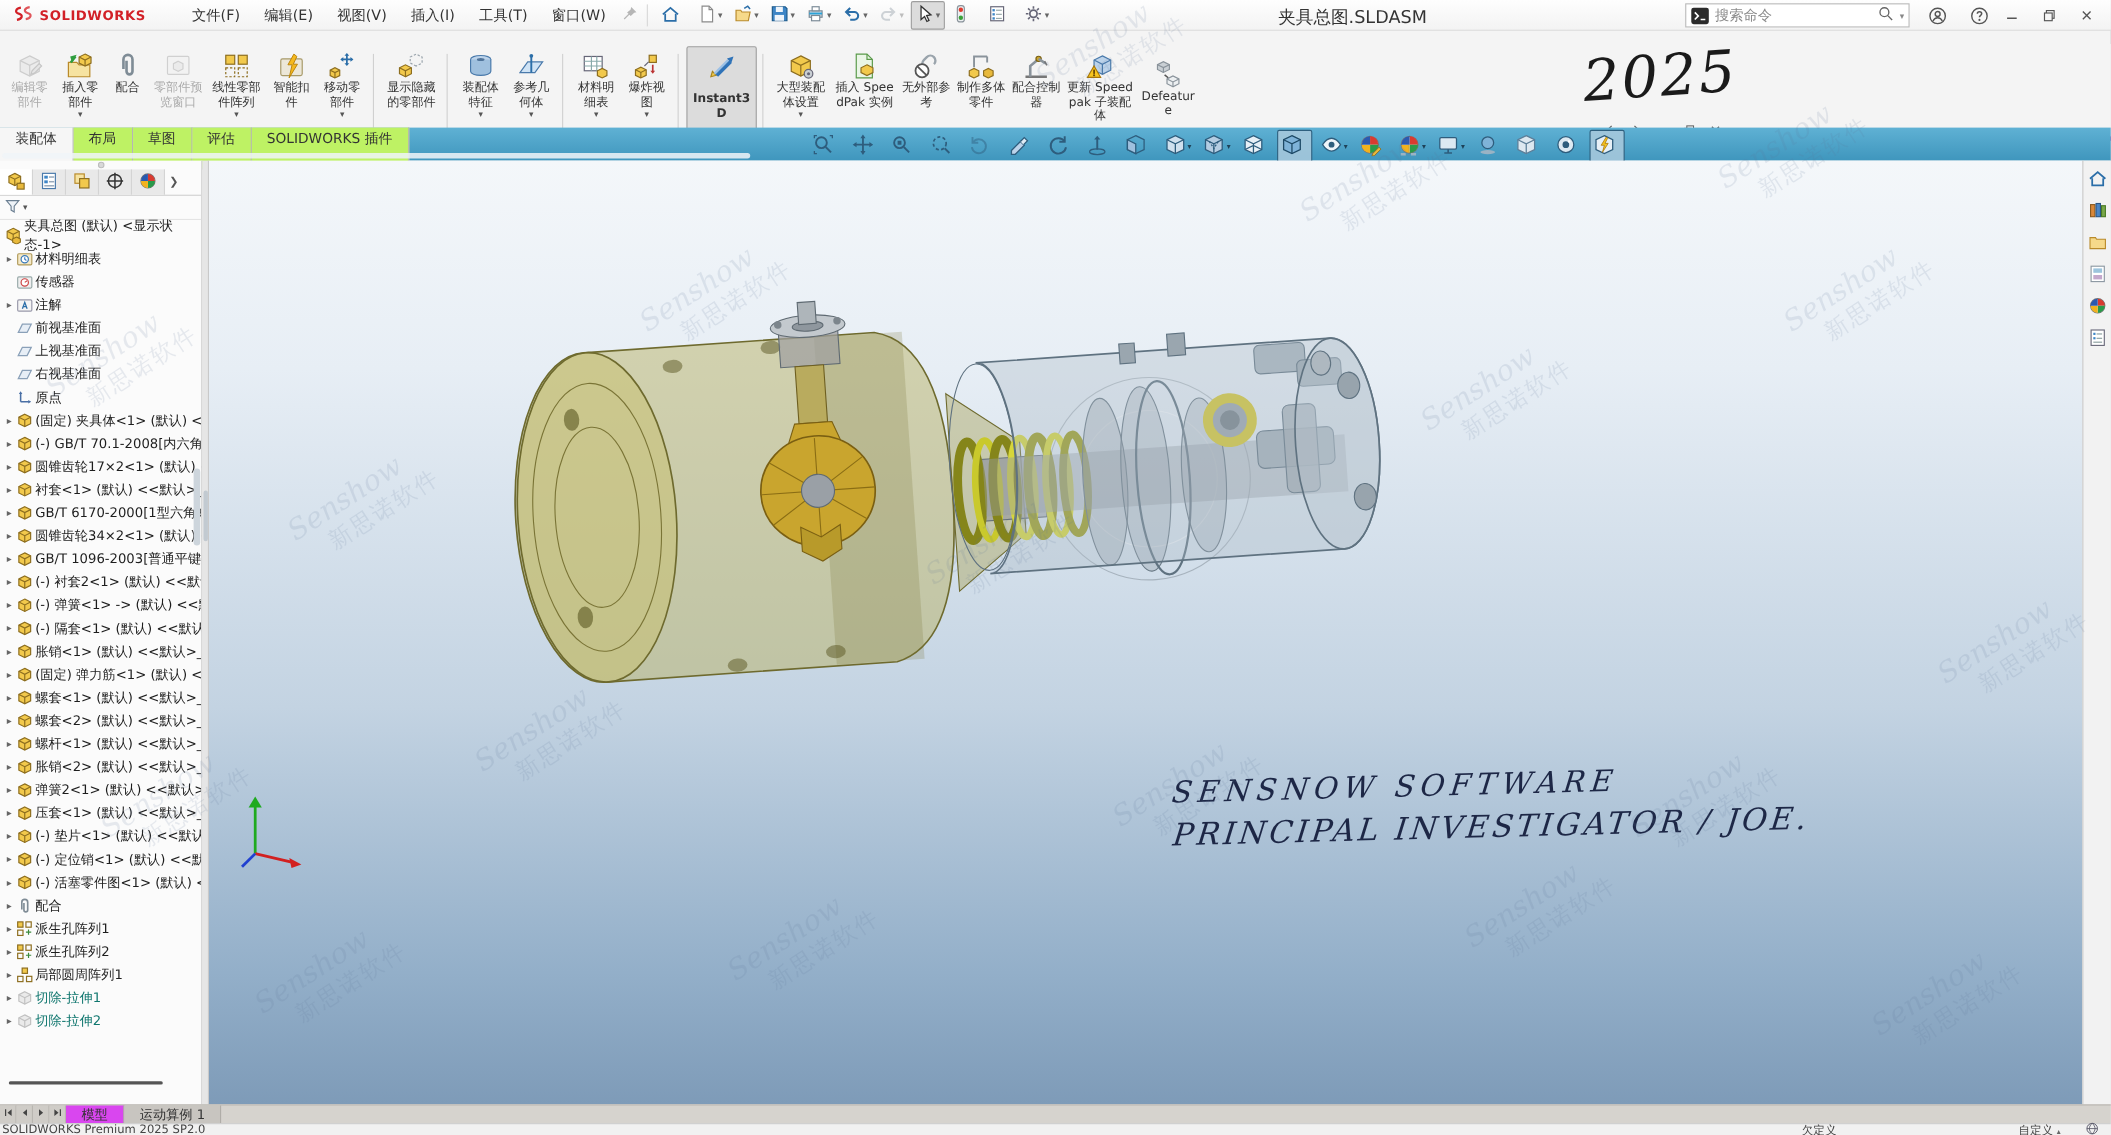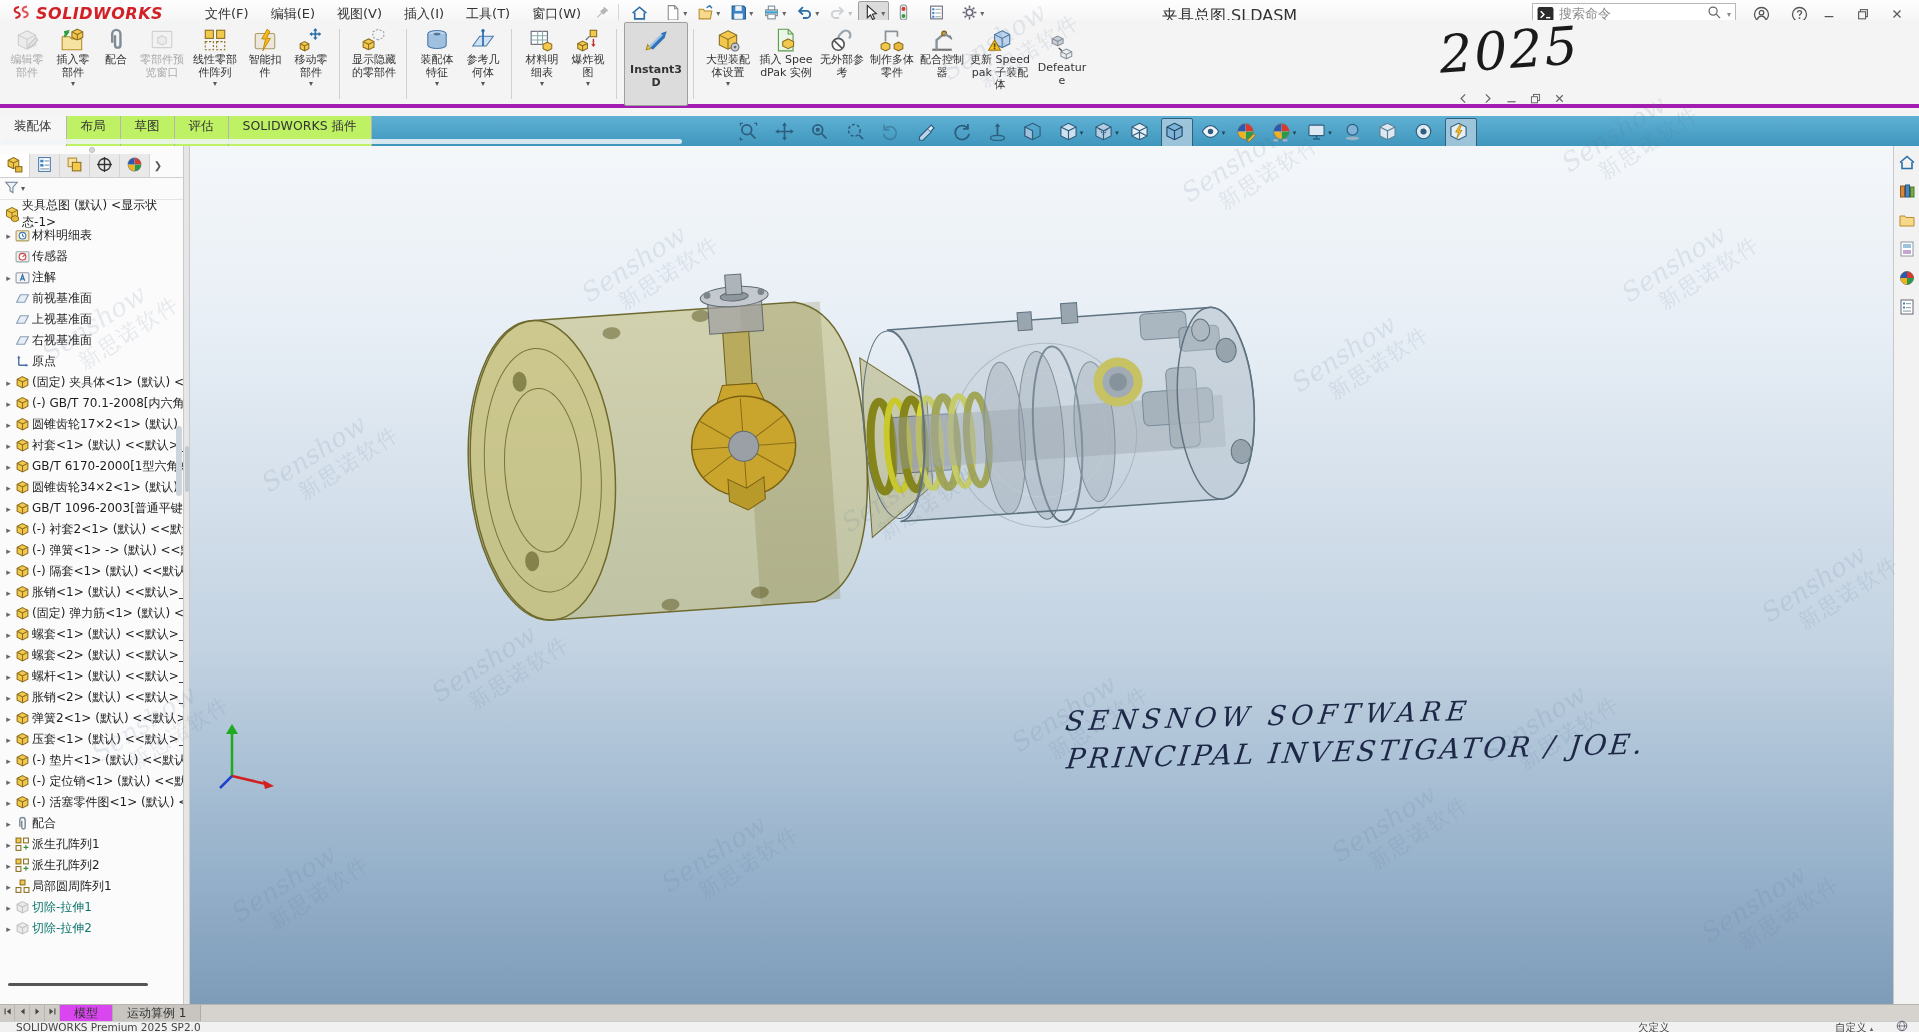--- a/index.html
+++ b/index.html
@@ -2,21 +2,21 @@
 <html><head>
 <meta charset="utf-8">
 <style>
   html,body{margin:0;padding:0;background:#9a9a9a;}
   *{box-sizing:border-box;font-family:"DejaVu Sans","Liberation Sans",sans-serif;}
   #app{position:relative;width:1919px;height:1032px;overflow:hidden;background:#f4f4f4;font-size:12px;color:#222;}
 
   
   #titlebar{position:absolute;left:0;top:0;width:1919px;height:28px;background:linear-gradient(#fefefe,#f3f3f3);border-bottom:1px solid #dcdcdc;display:flex;align-items:center;}
   .logo{display:flex;align-items:center;gap:4px;padding:0 14px 0 10px;}
-  .logo-text{color:#d22027;font-weight:bold;font-style:italic;font-size:16px;letter-spacing:.5px;}
+  .logo-text{color:#d22027;font-weight:bold;font-size:12px;letter-spacing:.5px;}
   .menus{display:flex;align-items:center;gap:2px;margin-left:18px;}
   .menu-item{padding:4px 10px;font-size:13px;color:#333;cursor:default;}
   .pin{margin-left:4px;opacity:.7;}
   .qa-sep{width:1px;height:20px;background:#d7d7d7;margin:0 8px;}
   .quick{display:flex;align-items:center;gap:2px;}
   .qbtn{display:flex;align-items:center;padding:2px 3px;border:1px solid transparent;border-radius:2px;}
   .qbtn svg{width:17px;height:17px;}
   .qbtn .qarrow{font-size:8px;color:#666;margin-left:2px;}
   .qbtn.active{background:#dcdcdc;border-color:#9e9e9e;}
   .qbtn.disabled{opacity:.4;}
@@ -25,21 +25,21 @@
   #searchbox .term{width:17px;height:17px;}
   #searchbox .ph{color:#8a8a8a;font-size:13px;flex:1;}
   #searchbox .mag svg{width:15px;height:15px;}
   #searchbox .sarrow{font-size:8px;color:#888;}
   .tb-icon{position:absolute;top:3px;width:22px;height:22px;display:flex;align-items:center;justify-content:center;}
   .tb-icon svg{width:17px;height:17px;}
   .winbtn{position:absolute;top:0;width:34px;height:27px;display:flex;align-items:center;justify-content:center;}
   .winbtn svg{width:14px;height:14px;}
 
   
-  #ribbon{position:absolute;left:0;top:20px;width:1919px;height:88px;background:#f4f4f4;border-bottom:4px solid #a21caf;}
+  #ribbon{position:absolute;left:0;top:40px;width:1919px;height:88px;background:#f4f4f4;border-bottom:4px solid #a21caf;}
   #ribbon-inner{display:flex;align-items:stretch;height:86px;padding:2px 2px 0 4px;}
   .rbtn{width:46px;display:flex;flex-direction:column;align-items:center;padding:3px 1px 1px;border:1px solid transparent;border-radius:2px;position:relative;}
   .rbtn .ricon{height:28px;display:flex;align-items:center;justify-content:center;}
   .rbtn .ricon svg{width:26px;height:26px;}
   .rbtn .rlabel{font-size:11px;line-height:1.15;text-align:center;color:#333;word-break:break-all;}
   .rbtn .rarrow{font-size:8px;color:#555;line-height:8px;margin-top:1px;}
   .rbtn.disabled .ricon{filter:grayscale(1) opacity(.4);}
   .rbtn.disabled .rlabel{color:#aaa;}
   .rbtn.active{background:#dcdcdc;border-color:#9e9e9e;}
   .rbtn.active .rlabel{margin-top:10px;font-weight:bold;}
@@ -107,21 +107,21 @@
   .tpbtn{width:22px;height:22px;display:flex;align-items:center;justify-content:center;border-radius:2px;}
   .tpbtn svg{width:18px;height:18px;}
 
   
   #modeltabs{position:absolute;left:0;top:1004px;width:1919px;height:17px;background:#d6d3ce;border-top:1px solid #b8b5b0;display:flex;align-items:stretch;}
   .navbtn{width:15px;display:flex;align-items:center;justify-content:center;background:#cfccc7;border-right:1px solid #b8b5b0;}
   .navbtn svg{width:11px;height:11px;}
   .mtab{padding:1px 14px;font-size:12px;display:flex;align-items:center;background:#c8c5c0;border-right:1px solid #b0ada8;color:#333;}
   .mtab.active{background:#d946ef;}
   #statusbar{position:absolute;left:0;top:1021px;width:1919px;height:11px;background:#f1f1f1;border-top:1px solid #cdcdcd;font-size:10.5px;color:#444;}
-  #status-product{position:absolute;left:16px;top:-1px;}
+  #status-product{position:absolute;left:2px;top:-1px;}
   #status-state{position:absolute;left:1638px;top:-1px;}
   #status-custom{position:absolute;left:1835px;top:-1px;}
   #status-custom .ar{font-size:7px;color:#666;}
   #status-globe{position:absolute;left:1896px;top:-2px;}
   #status-globe svg{width:12px;height:12px;}
 
   
   #wm-layer{position:absolute;left:0;top:0;width:1919px;height:1032px;pointer-events:none;z-index:50;}
   .wm{position:absolute;transform:rotate(-33deg);opacity:.13;color:#5c7396;white-space:nowrap;}
   .wm .wm1{font-family:"DejaVu Serif","Liberation Serif",serif;font-style:italic;font-size:26px;display:block;}

